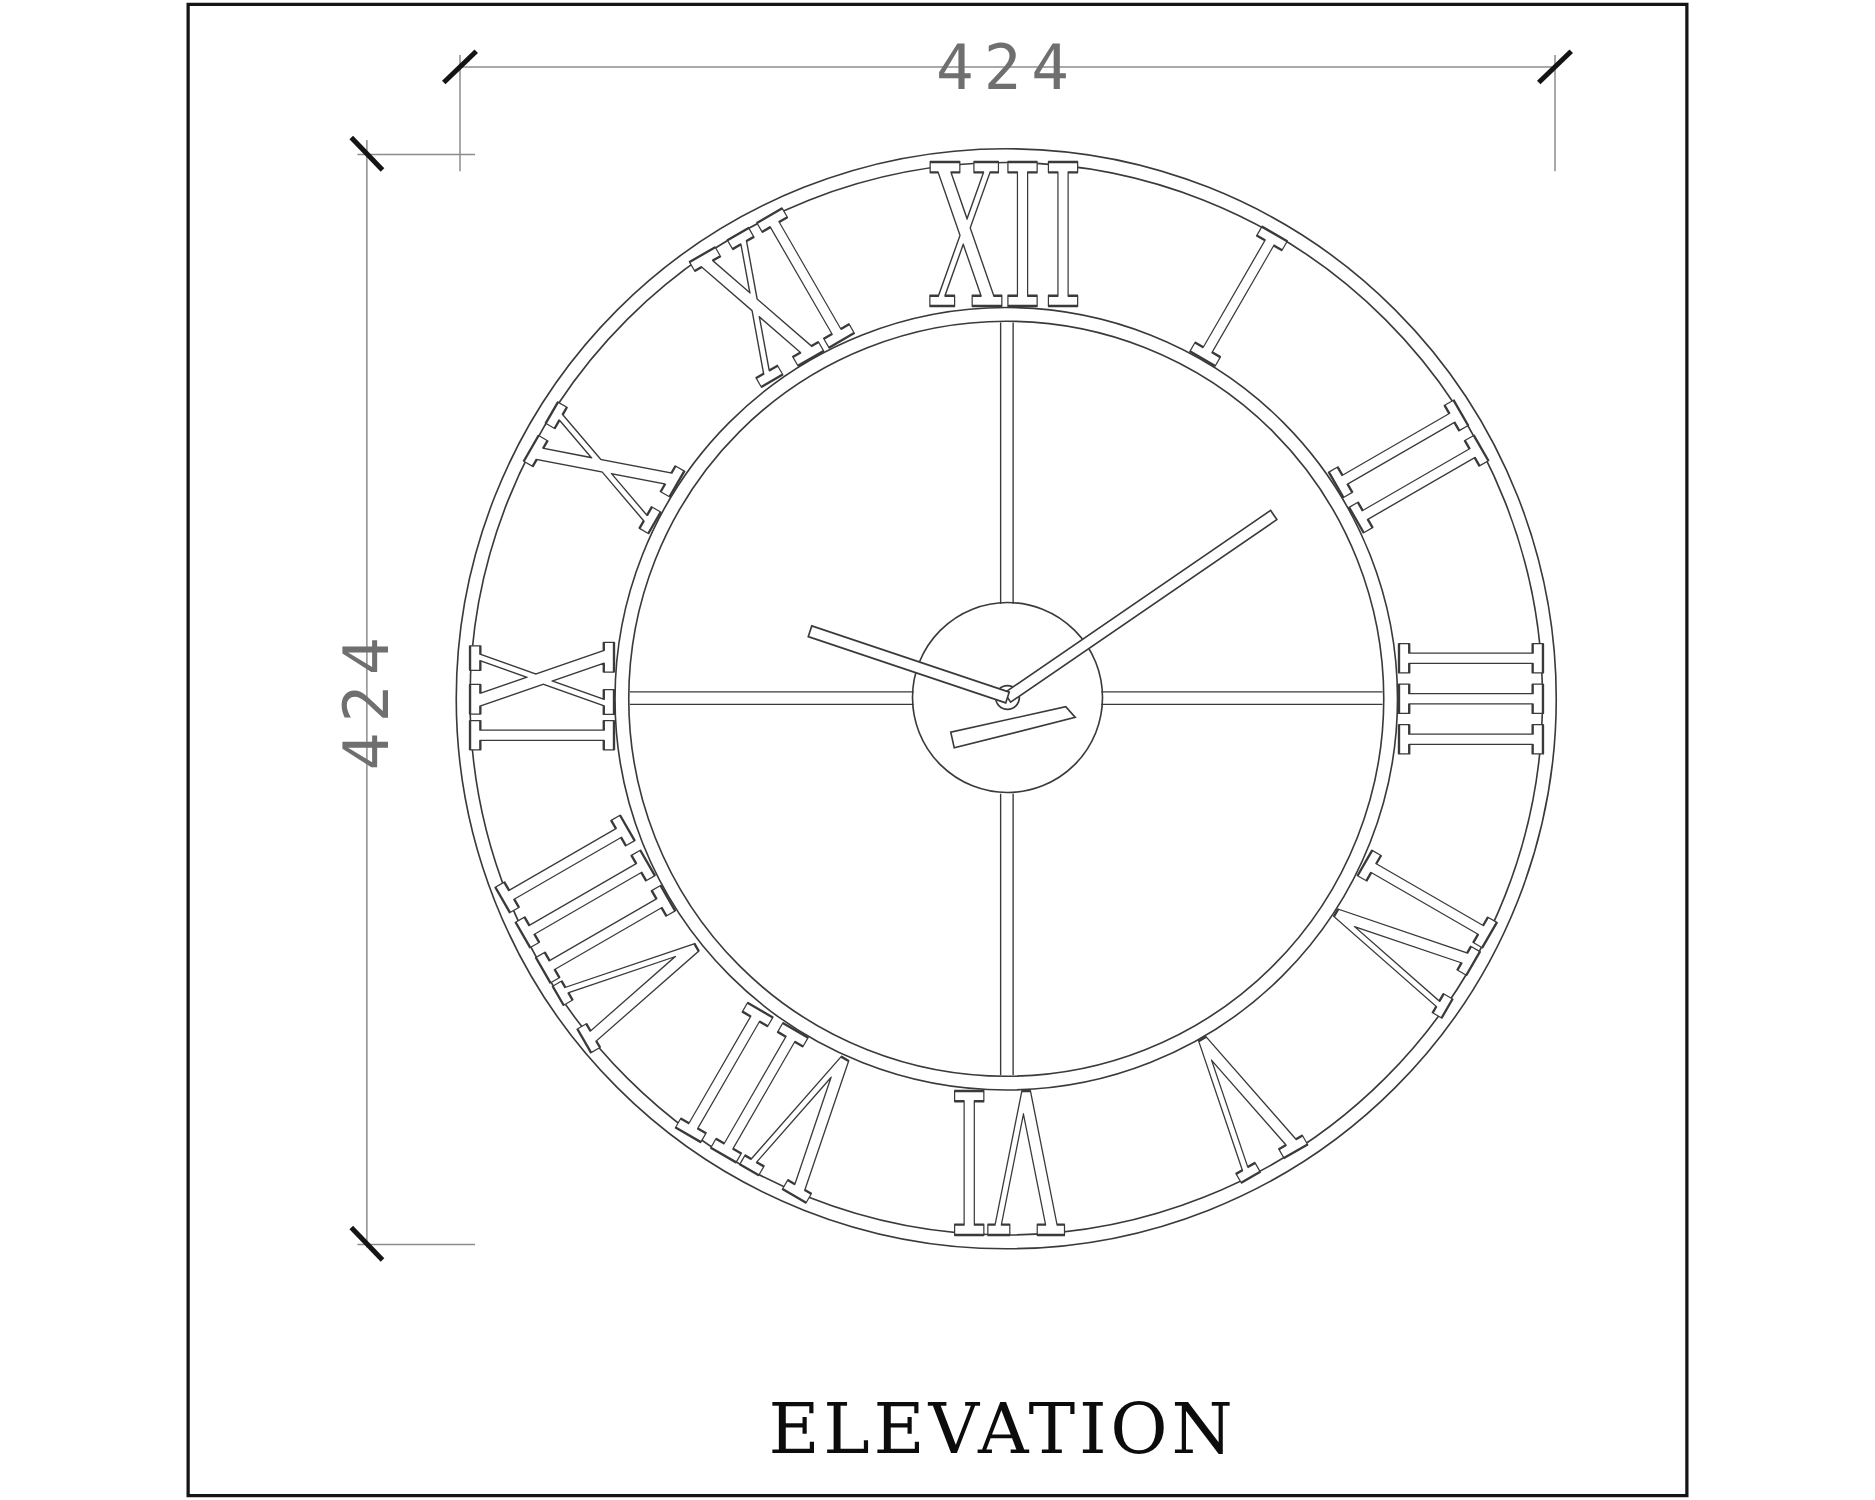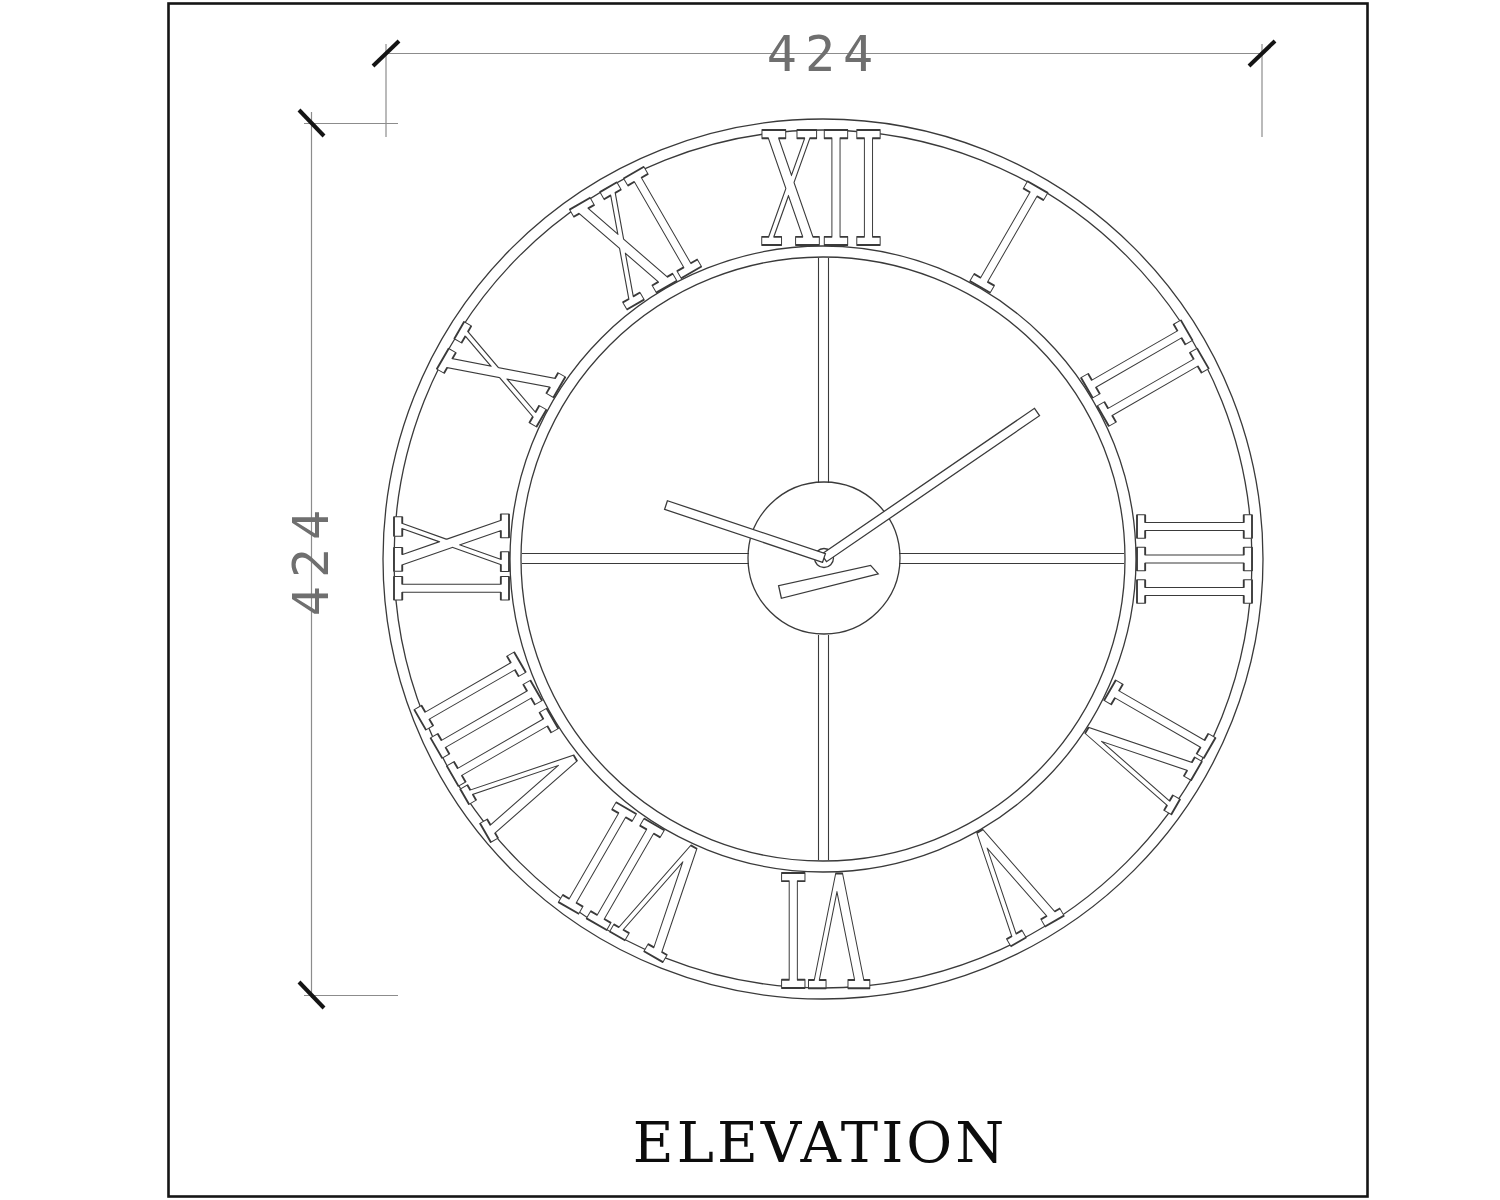--- a/index.html
+++ b/index.html
@@ -1,17 +1,17 @@
 <!DOCTYPE html>
 <html><head>
 <meta charset="utf-8">
 <style>
   html,body{margin:0;padding:0;background:#ffffff;}
   body{width:1500px;height:1200px;font-family:"Liberation Sans",sans-serif;}
-  .stage{position:relative;width:1382px;height:1200px;background:#fff;overflow:hidden;padding-left:18px;}
+  .stage{position:relative;width:1382px;height:1200px;background:#fff;overflow:hidden;}
   svg{display:block;}
   text{user-select:none;}
   .dim-text{font-family:"DejaVu Sans Mono","Liberation Mono",monospace;fill:#6f6f6f;}
   .title-text{font-family:"DejaVu Serif","Liberation Serif",serif;fill:#0c0c0c;}
 </style>
 </head>
 <body>
 
 <div class="stage">
 <svg width="1500" height="1200" viewBox="0 0 1500 1200">

